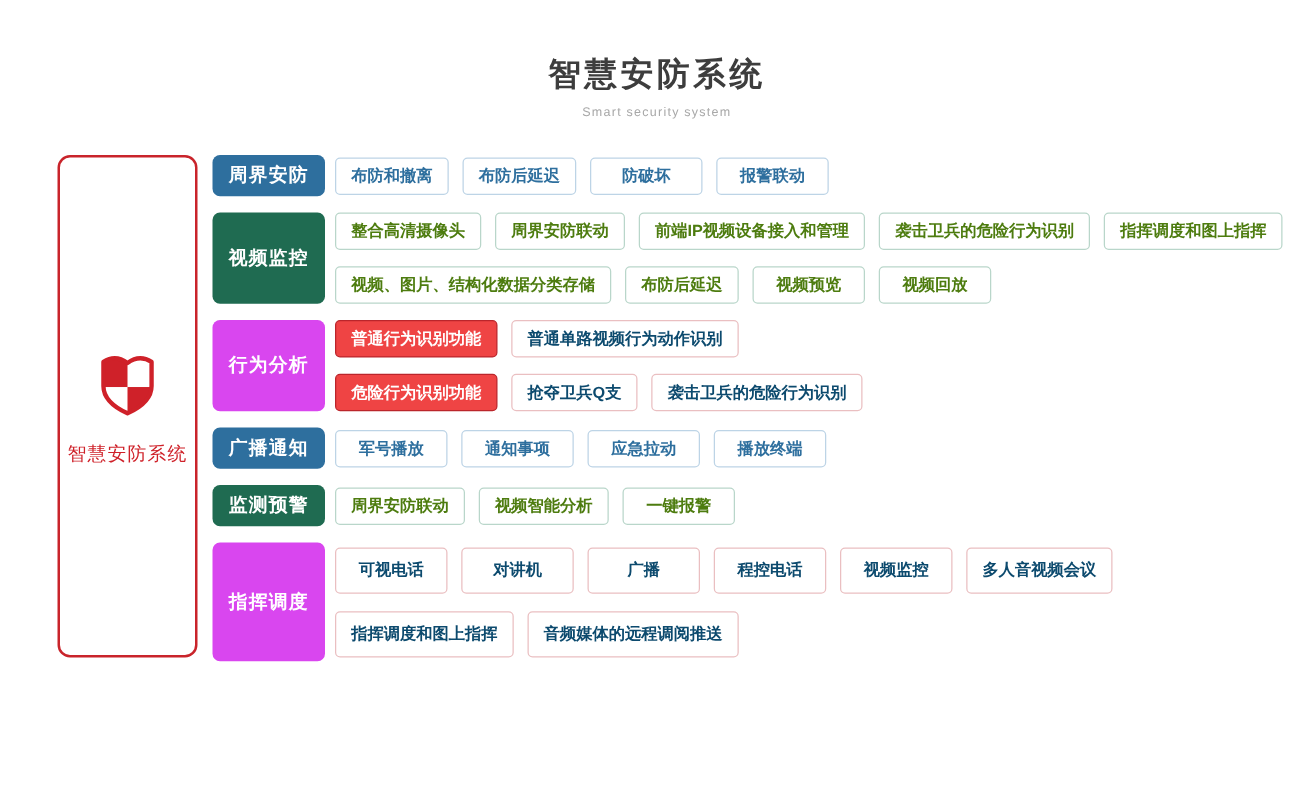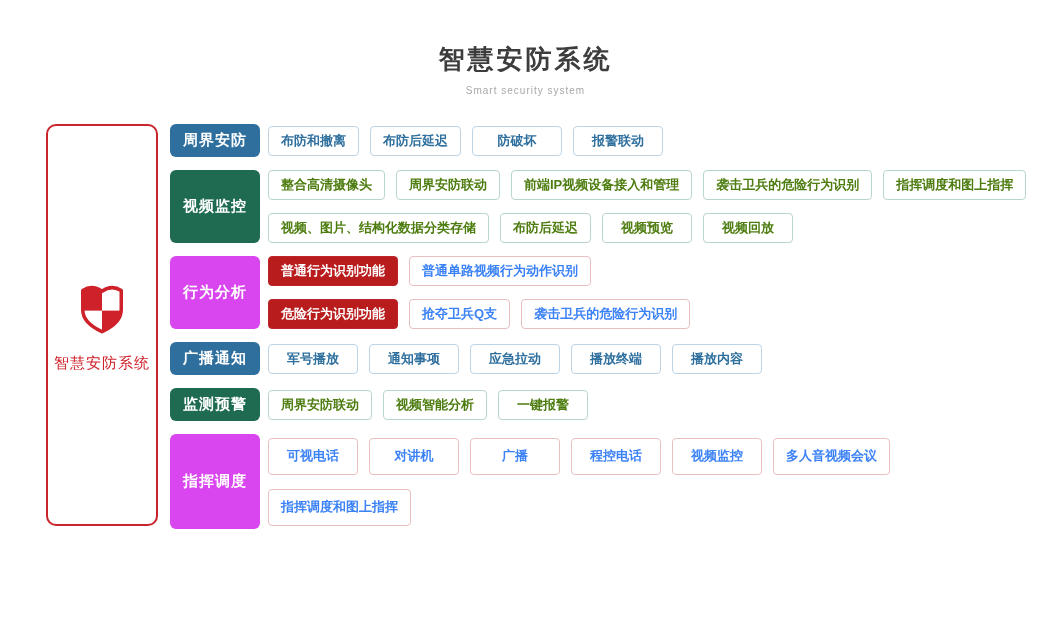--- a/index.html
+++ b/index.html
@@ -44,22 +44,22 @@
   .lines { display: flex; flex-direction: column; gap: 13px; justify-content: center; }
   .line { display: flex; gap: 11px; }
   .item {
     height: 30px; min-width: 90px; padding: 0 12px;
     border: 1px solid; border-radius: 4px; background: #ffffff;
     display: flex; align-items: center; justify-content: center;
     font-size: 13px; font-weight: bold; white-space: nowrap;
   }
   .item.blue  { color: #2e6f9e; border-color: #bdd4e6; }
   .item.green { color: #4d7c0f; border-color: #b9d6ca; }
-  .item.red   { color: #3b82f6; border-color: #eabfc1; }
-  .item.red.filled { background: #b91c1c; border-color: #bb252b; color: #ffffff; }
+  .item.red   { color: #0c4a6e; border-color: #eabfc1; }
+  .item.red.filled { background: #ef4444; border-color: #bb252b; color: #ffffff; }
   .group.big .item { height: 37px; }
   .group.big .lines { gap: 14px; }
   .group.big .cat { min-height: 95px; }
 </style>
 </head>
 <body>
 
 <div class="header">
   <div class="title">智慧安防系统</div>
   <div class="subtitle">Smart security system</div>
@@ -129,21 +129,20 @@
         </div>
       </div>
       <div class="group">
         <div class="cat blue">广播通知</div>
         <div class="lines">
           <div class="line">
             <div class="item blue">军号播放</div>
             <div class="item blue">通知事项</div>
             <div class="item blue">应急拉动</div>
             <div class="item blue">播放终端</div>
-            <div class="item blue">播放内容</div>
           </div>
         </div>
       </div>
       <div class="group">
         <div class="cat green">监测预警</div>
         <div class="lines">
           <div class="line">
             <div class="item green">周界安防联动</div>
             <div class="item green">视频智能分析</div>
             <div class="item green">一键报警</div>
@@ -156,17 +155,18 @@
           <div class="line">
             <div class="item red">可视电话</div>
             <div class="item red">对讲机</div>
             <div class="item red">广播</div>
             <div class="item red">程控电话</div>
             <div class="item red">视频监控</div>
             <div class="item red">多人音视频会议</div>
           </div>
           <div class="line">
             <div class="item red">指挥调度和图上指挥</div>
+            <div class="item red">音频媒体的远程调阅推送</div>
           </div>
         </div>
       </div>
     </div>
 </div>
 
 </body></html>

